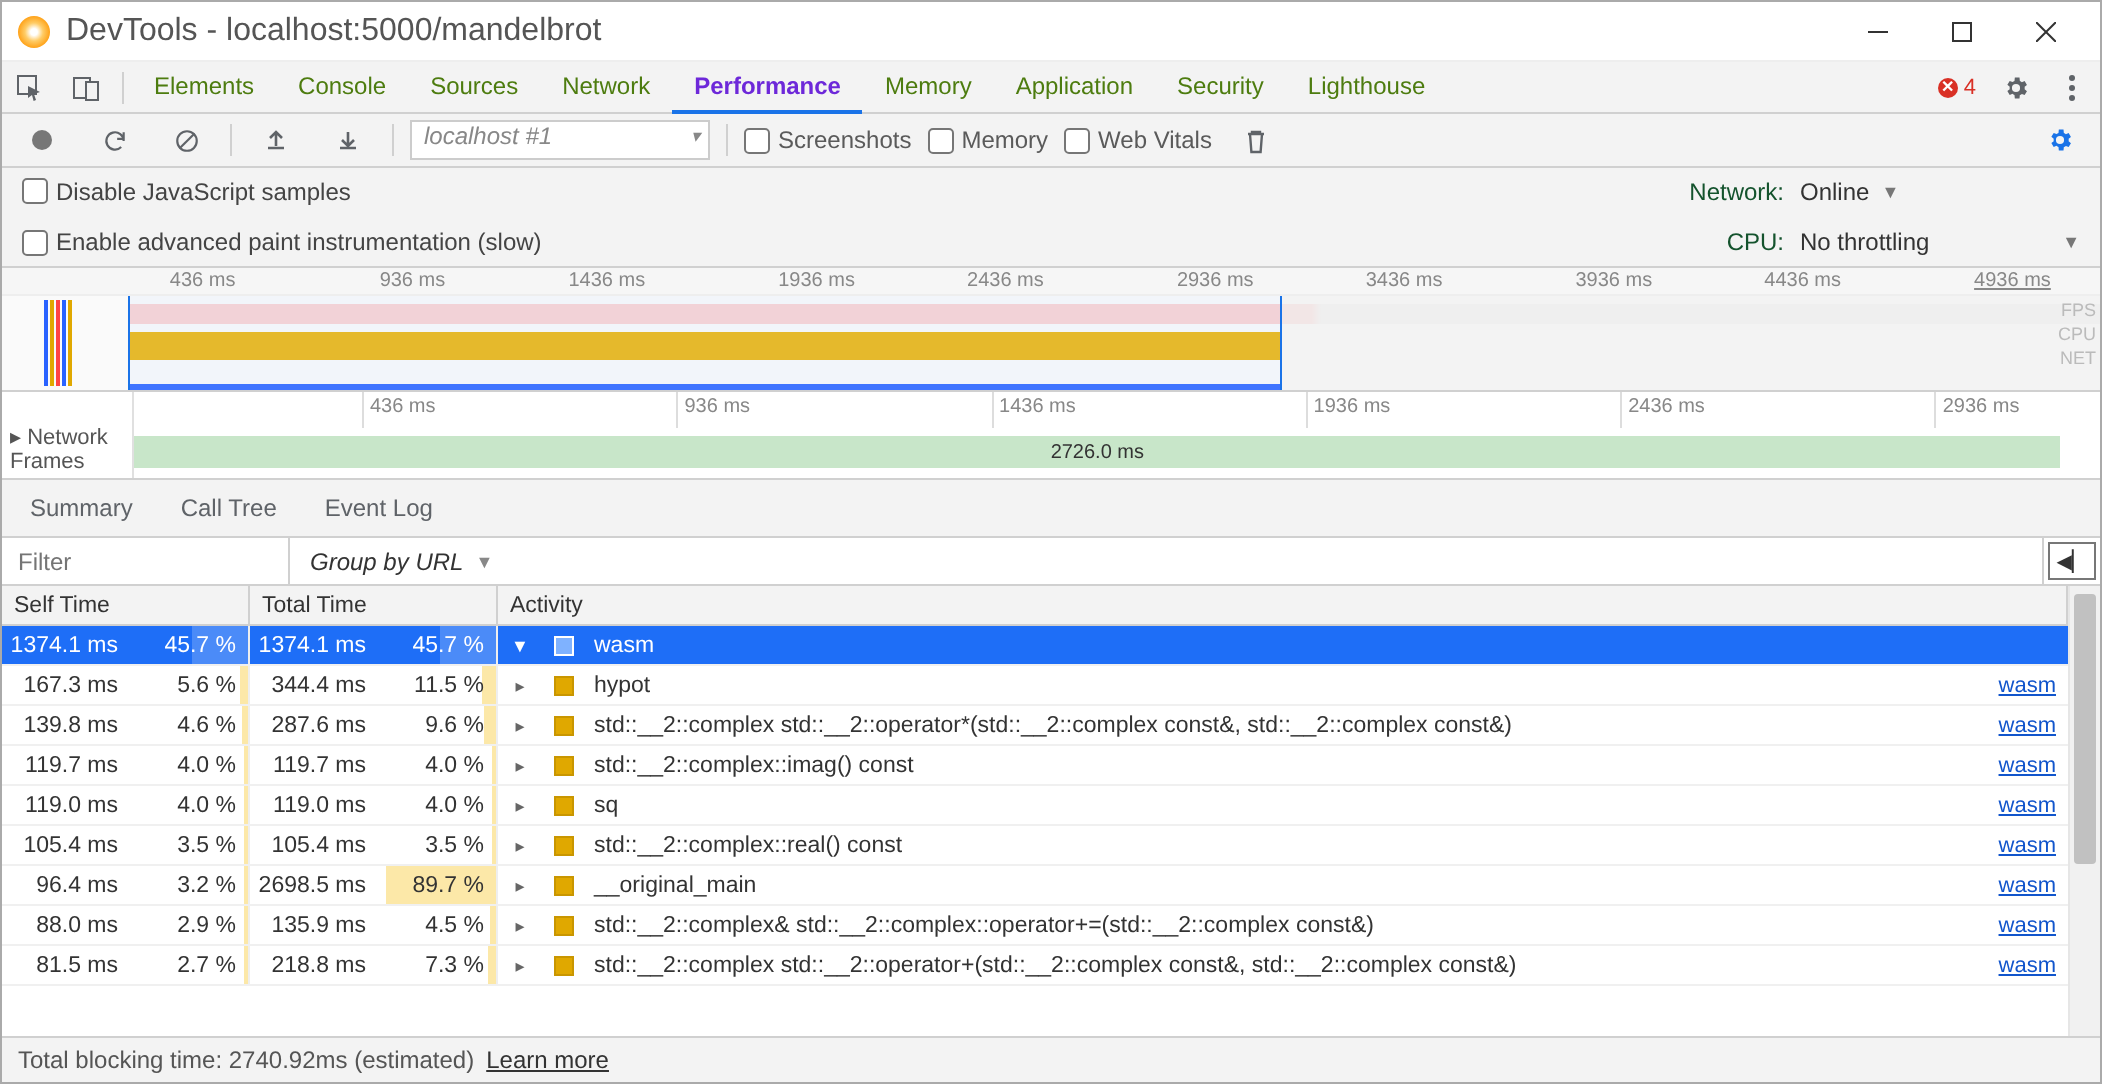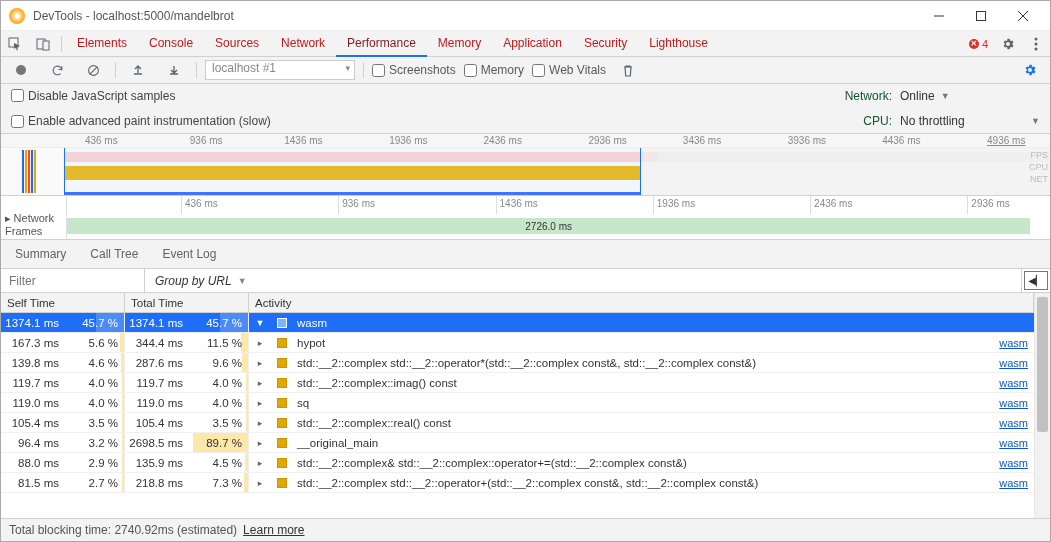--- a/index.html
+++ b/index.html
@@ -40,21 +40,21 @@
     align-items: center;
     padding: 0 6px 0 8px;
     border-bottom: 1px solid #eee;
   }
   .titlebar .app-icon {
     width: 16px; height: 16px;
     border-radius: 50%;
     background: radial-gradient(circle at 50% 50%, #fff 15%, #ffcc66 40%, #ff9500 80%);
     margin-right: 8px;
   }
-  .titlebar .title { color: #555; font-size: 12px; flex: 1; }
+  .titlebar .title { color: #555; font-size: 16px; flex: 1; }
   .winbtn {
     width: 42px; height: 28px;
     display: flex; align-items: center; justify-content: center;
     color: #333;
   }
   .winbtn svg { width: 10px; height: 10px; }
 
   
   .toptabs {
     height: 26px;
@@ -65,28 +65,29 @@
   }
   .toptabs .left { display: flex; align-items: center; }
   .iconbtn {
     width: 28px; height: 26px;
     display: flex; align-items: center; justify-content: center;
     color: #5f6368;
   }
   .tab {
     padding: 0 11px;
     display: flex; align-items: center;
-    color: #b91c1c;
+    color: #4d7c0f;
     font-size: 12px;
     height: 26px;
     border-bottom: 2px solid transparent;
   }
   .tab.active {
-    color: #7f1d1d;
+    color: #6d28d9;
     border-bottom: 2px solid var(--accent);
+    font-weight: bold;
   }
   .toptabs .spacer { flex: 1; }
   .errbadge {
     display: flex; align-items: center; gap: 3px;
     padding: 0 6px;
     color: #d93025;
     font-size: 11px;
   }
   .errbadge .dot {
     width: 10px; height: 10px; border-radius: 50%; background: #d93025;
@@ -110,20 +111,21 @@
   .rectoolbar .sep { width: 1px; height: 16px; background: var(--border); }
   .rectoolbar .profile-select {
     border: 1px solid #ccc;
     background: #fff;
     height: 20px;
     padding: 0 18px 0 6px;
     font-size: 12px;
     color: #888;
     position: relative;
     width: 150px;
+    font-style: italic;
   }
   .rectoolbar .profile-select::after {
     content: "▾";
     position: absolute; right: 4px; top: 2px; font-size: 9px; color: #888;
   }
   .ck { display: flex; align-items: center; gap: 4px; }
   .ck input { margin: 0; }
   .gear-accent { color: var(--accent); }
   .rectoolbar .spacer { flex: 1; }
 

